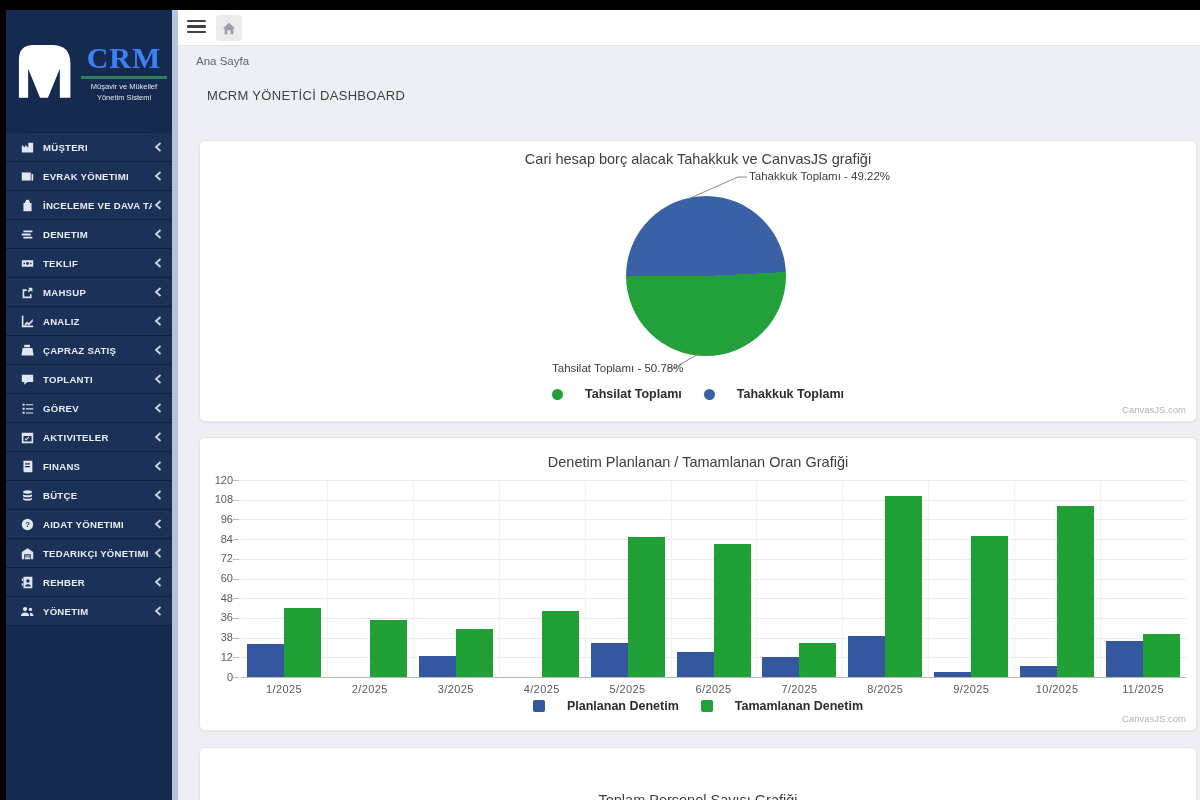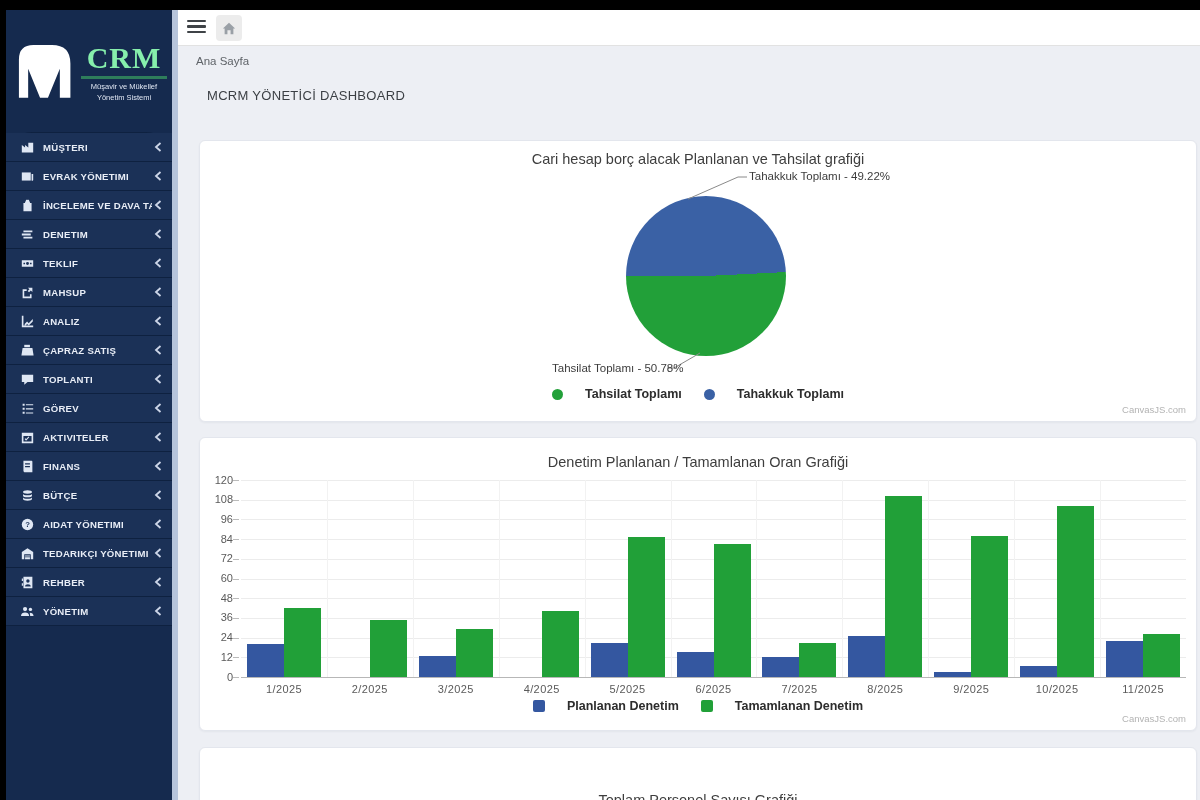--- a/index.html
+++ b/index.html
@@ -2,21 +2,21 @@
 <html><head>
 <meta charset="utf-8">
 <style>
   html,body{margin:0;padding:0;width:1200px;height:800px;overflow:hidden;background:#000;
     font-family:"Liberation Sans",sans-serif;}
   
   #sidebar{position:absolute;left:6px;top:10px;width:166px;height:790px;background:#152A4E;}
   #logo{position:relative;height:122px;display:flex;align-items:center;justify-content:center;gap:4px;padding-top:4px;box-sizing:border-box;}
   #logo .m-svg{width:66px;height:66px;margin-top:-6px;}
   #logo .right{display:flex;flex-direction:column;align-items:center;}
-  #logo .crm{font-family:"Liberation Serif",serif;font-weight:bold;font-size:30px;color:#86efac;letter-spacing:1px;line-height:1;}
+  #logo .crm{font-family:"Liberation Serif",serif;font-weight:bold;font-size:30px;color:#3b82f6;letter-spacing:1px;line-height:1;}
   #logo .rule{width:86px;height:3px;background:#2E7D5B;margin:3px 0 3px 0;}
   #logo .sub{font-size:7.5px;color:#dfe6f2;text-align:center;line-height:1.35;}
   #menu{border-top:1px solid #0E2140;border-radius:26px;}
   .mitem{height:28px;background:#1B3157;border-bottom:1px solid #0E2140;display:flex;align-items:center;
     padding:0 10px 0 13px;cursor:pointer;}
   .mitem .ic{width:16px;height:16px;flex:0 0 16px;display:flex;align-items:center;justify-content:center;}
   .mitem .ic svg{width:13px;height:13px;fill:#dfe7f4;}
   .mitem .lbl{color:#E8EDF6;font-size:9.6px;font-weight:bold;letter-spacing:.25px;margin-left:8px;
     white-space:nowrap;overflow:hidden;flex:1;}
   .mitem .chev{flex:0 0 8px;margin-left:2px;}
@@ -294,21 +294,21 @@
       <svg viewBox="0 0 16 16">
         <path d="M8 1.5 15 8h-2v6.5H9.8V10H6.2v4.5H3V8H1z"></path>
       </svg>
     </button>
   </div>
   <div id="content">
     <div id="breadcrumb">Ana Sayfa</div>
     <h1 id="pagetitle">MCRM YÖNETİCİ DASHBOARD</h1>
 
     <section class="card" id="card-pie">
-      <div class="chart-title" style="top:10px;">Cari hesap borç alacak Planlanan ve Tahsilat grafiği</div>
+      <div class="chart-title" style="top:10px;">Cari hesap borç alacak Tahakkuk ve CanvasJS grafiği</div>
       <div id="pie" style="background: conic-gradient(from 270deg, rgb(58, 97, 165) 0deg, rgb(58, 97, 165) 177.19deg, rgb(34, 160, 57) 177.19deg, rgb(34, 160, 57) 360deg);"></div>
       <svg id="pie-lines" width="998" height="282">
         <polyline points="488,58 538,36 547,36" fill="none" stroke="#8a8a8a" stroke-width="1"></polyline>
         <polyline points="500,212 474,227 467,227" fill="none" stroke="#8a8a8a" stroke-width="1"></polyline>
       </svg>
       <div class="callout" id="callout-top">Tahakkuk Toplamı - 49.22%</div>
       <div class="callout" id="callout-bottom">Tahsilat Toplamı - 50.78%</div>
       <div class="legend" id="pie-legend">
           <span class="legend-item">
             <span class="legend-dot" style="background: rgb(34, 160, 57);"></span>
@@ -326,21 +326,21 @@
       <div class="chart-title" style="top:16px;">Denetim Planlanan / Tamamlanan Oran Grafiği</div>
       <div id="barplot">
           <div class="gridline base" style="top: 197px;"></div>
           <div class="ytick" style="top: 197px;"></div>
           <div class="ylabel" style="top: 190.5px;">0</div>
           <div class="gridline" style="top: 177.3px;"></div>
           <div class="ytick" style="top: 177.3px;"></div>
           <div class="ylabel" style="top: 170.8px;">12</div>
           <div class="gridline" style="top: 157.6px;"></div>
           <div class="ytick" style="top: 157.6px;"></div>
-          <div class="ylabel" style="top: 151.1px;">24</div>
+          <div class="ylabel" style="top: 151.1px;">38</div>
           <div class="gridline" style="top: 137.9px;"></div>
           <div class="ytick" style="top: 137.9px;"></div>
           <div class="ylabel" style="top: 131.4px;">36</div>
           <div class="gridline" style="top: 118.2px;"></div>
           <div class="ytick" style="top: 118.2px;"></div>
           <div class="ylabel" style="top: 111.7px;">48</div>
           <div class="gridline" style="top: 98.5px;"></div>
           <div class="ytick" style="top: 98.5px;"></div>
           <div class="ylabel" style="top: 92px;">60</div>
           <div class="gridline" style="top: 78.8px;"></div>

